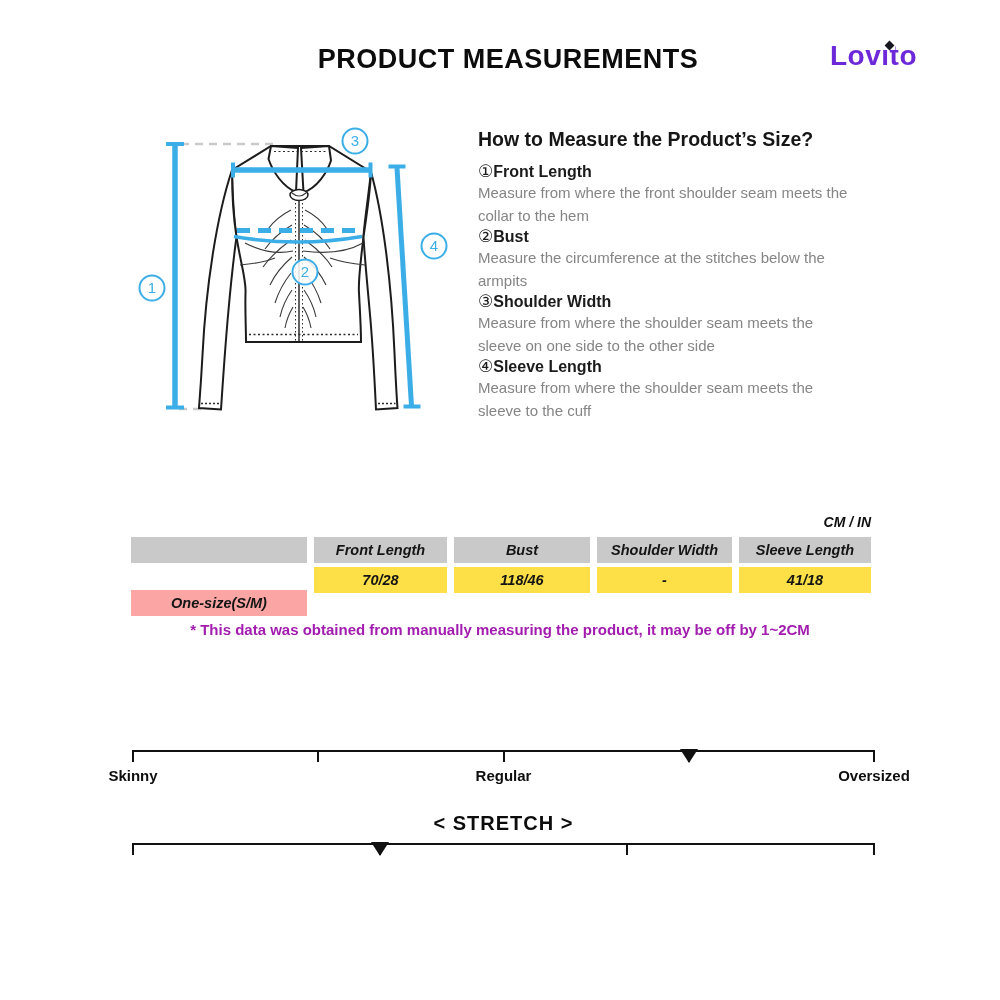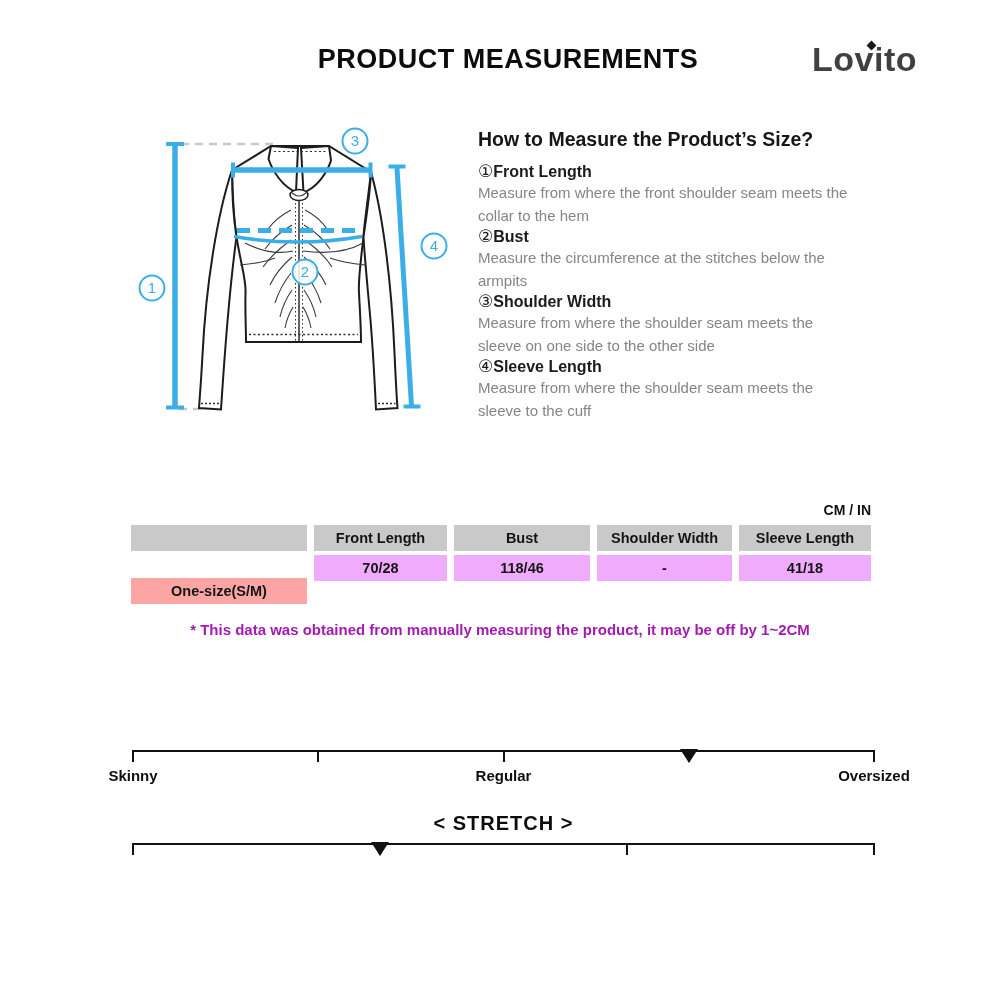--- a/index.html
+++ b/index.html
@@ -7,40 +7,40 @@
     width:1000px;height:1000px;position:relative;background:#ffffff;
     font-family:"Liberation Sans","DejaVu Sans",sans-serif;color:#111;
     overflow:hidden;
   }
   
   .page-title{
     position:absolute;top:44px;left:16px;right:0;text-align:center;
     font-size:27px;font-weight:800;letter-spacing:.5px;color:#0c0c0c;
   }
   .logo{
-    position:absolute;top:40px;right:83px;font-size:34px;font-weight:800;
-    color:#404040;letter-spacing:.5px;display:inline-block;
+    position:absolute;top:40px;right:83px;font-size:28px;font-weight:800;
+    color:#6d28d9;letter-spacing:.5px;display:inline-block;
   }
   .logo .dot-cover{position:absolute;left:53px;top:1px;width:12px;height:9px;background:#fff;}
   .logo .diamond{position:absolute;left:56px;top:2px;width:7px;height:7px;background:#17171f;transform:rotate(45deg);}
   
   .diagram{position:absolute;left:115px;top:115px;width:360px;height:320px;}
   
   .howto{position:absolute;left:478px;top:128px;width:408px;}
   .howto h2{margin:0 0 11px 0;font-size:19.5px;font-weight:700;color:#161616;}
   .mi-title{font-size:16px;font-weight:700;line-height:19px;color:#1b1b1b;}
   .mi-num{font-weight:400;font-size:17px;}
   .mi-desc{font-size:15px;line-height:23px;color:#858585;white-space:pre-line;}
   
-  .table-wrap{position:absolute;left:131px;top:502px;width:740px;}
+  .table-wrap{position:absolute;left:131px;top:514px;width:740px;font-style:italic;}
   .unit-label{text-align:right;font-size:14px;font-weight:700;color:#101010;margin:0 0 7px 0;}
   .mgrid{display:grid;grid-template-columns:176px 133px 136px 135px 132px;column-gap:7px;row-gap:4px;}
   .cell{height:26px;line-height:26px;text-align:center;font-size:14.5px;font-weight:700;color:#141414;}
   .th{background:#c9c9c9;}
-  .td{background:#f0abfc;}
+  .td{background:#fde047;}
   .td.size{background:#fca5a5;margin-top:23px;}
   
   .note{position:absolute;top:621px;left:0;right:0;text-align:center;font-size:15px;font-weight:700;color:#a21caf;}
   
   .scale{position:absolute;left:133px;width:741px;height:72px;}
   .scale.s0{top:719px;}
   .scale.s1{top:812px;}
   .s-title{position:absolute;top:0;left:0;right:0;text-align:center;font-size:20px;font-weight:800;letter-spacing:1px;color:#0c0c0c;}
   .s-track{position:absolute;top:31px;left:0;right:0;height:2px;background:#111;}
   .tick{position:absolute;top:0;width:2px;height:12px;background:#111;}

